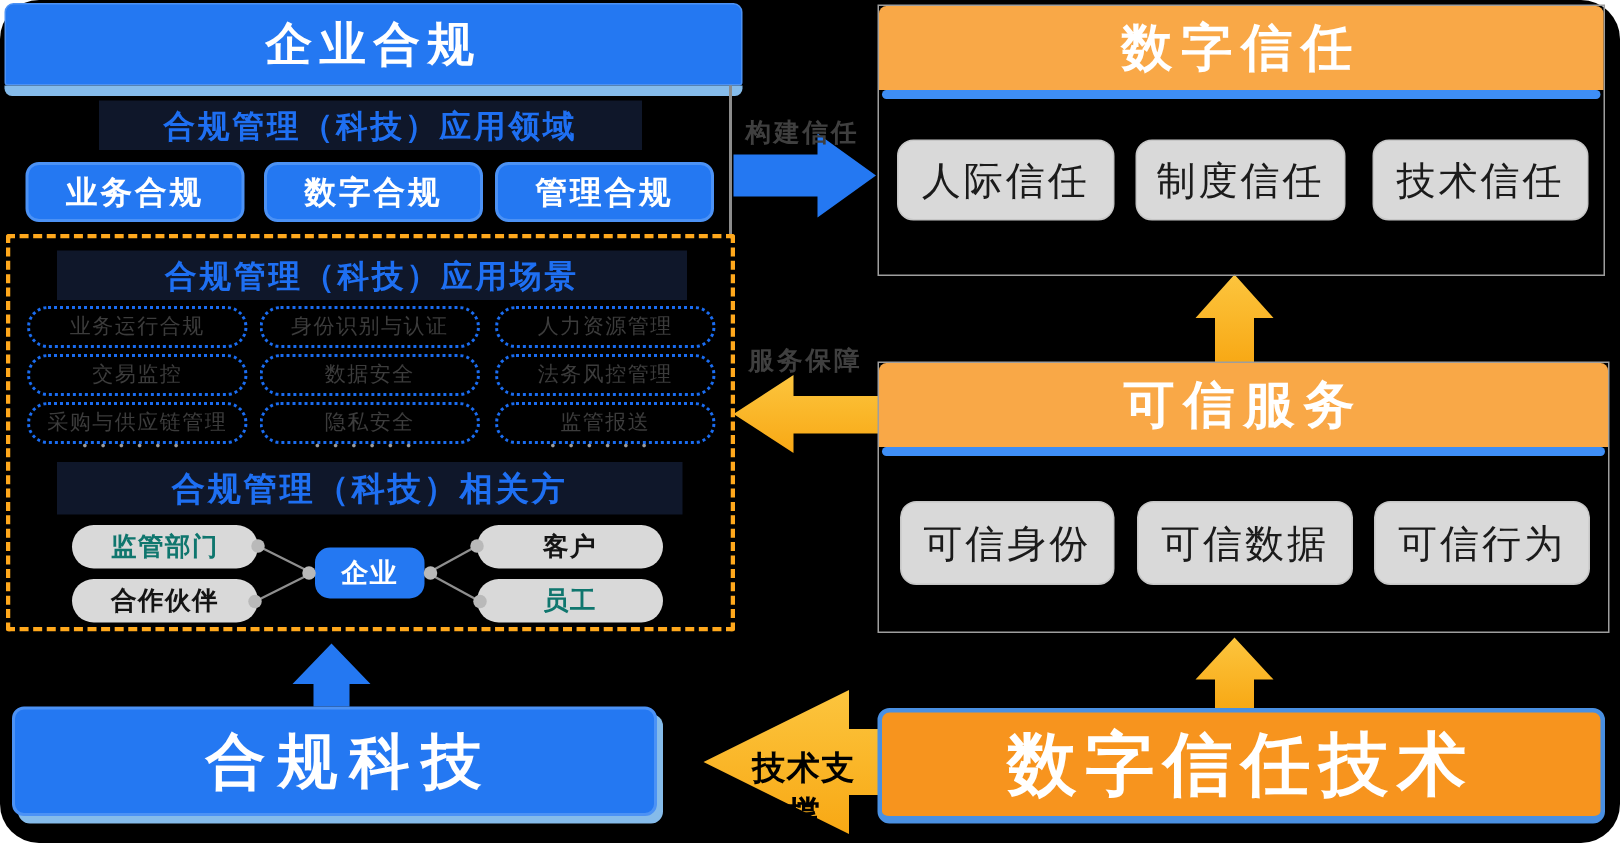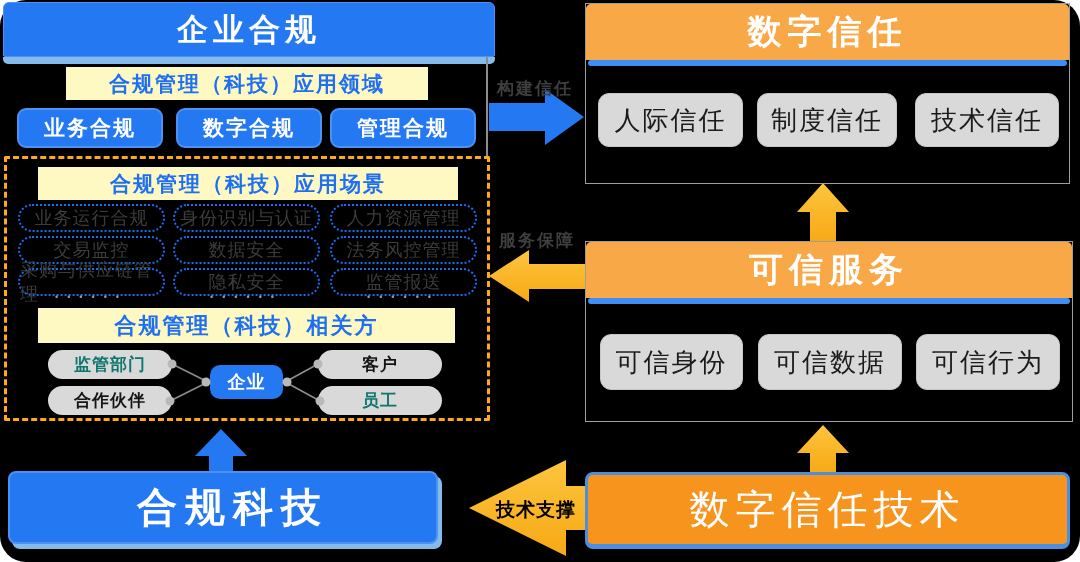--- a/index.html
+++ b/index.html
@@ -14,34 +14,34 @@
 
   
   .hdr-blue{
     left:3px;top:2px;width:492px;height:55px;
     background:var(--c-blue,#2478F2);
     border:1px solid #4C92F5;border-radius:6px 6px 2px 2px;
     color:#fff;font-size:31px;font-weight:bold;letter-spacing:5px;text-align:center;
   }
   .hdr-blue-bevel{left:3px;top:57px;width:492px;height:7px;background:var(--c-light_blue,#85BBEA);border-radius:0 0 5px 5px;}
   .white-title{
-    background:#fef9c3;color:var(--c-blue_text,#1E6FF2);
+    background:#0f172a;color:var(--c-blue_text,#1E6FF2);
     font-weight:bold;font-size:21px;letter-spacing:2px;
   }
   .domains-title{left:66px;top:67px;width:362px;height:33px;}
   .btn-blue{
     top:108px;height:40px;background:var(--c-blue,#2478F2);
     border:2px solid #4C92F5;border-radius:9px;
     color:#fff;font-size:21px;font-weight:bold;letter-spacing:2px;
   }
   .dashed-box{left:4px;top:156px;width:486px;height:265px;border:3px dashed var(--c-dashed,#FFA81C);border-radius:2px;}
   .scenarios-title{left:38px;top:167px;width:420px;height:33px;}
   .scn{
     border:2px dotted #1A6CF0;border-radius:15px;height:28px;width:147px;
-    color:#3C3C3C;font-size:18px;letter-spacing:1px;
+    color:#3C3C3C;font-size:14px;letter-spacing:1px;
   }
   .dots{color:#9A9A9A;font-size:9px;letter-spacing:9px;text-align:center;width:147px;top:292px;height:12px;}
   .stake-title{left:38px;top:308px;width:417px;height:35px;font-size:22px;}
   .pill{
     width:124px;height:29px;background:#D9D9D9;border-radius:15px;
     font-size:17px;font-weight:bold;color:#141414;letter-spacing:1px;
   }
   .pill.lightblue{color:#0f766e;}
   .center-ent{
     left:210px;top:365px;width:73px;height:34px;background:var(--c-blue,#2478F2);
@@ -66,28 +66,28 @@
   }
   .hdr-underline{position:absolute;left:2px;right:2px;top:56px;height:6px;background:#3E8EF6;border-radius:3px;}
   .gray-card{
     height:54px;background:#D9D9D9;border:1px solid #C6C6C6;border-radius:11px;
     color:#1B1B1B;font-size:26px;letter-spacing:2px;
   }
   .box-tech{
     left:585px;top:472px;width:485px;height:77px;
     background:var(--c-deep_orange,#F7941E);
     border:3px solid #4A90E2;border-bottom-width:5px;border-radius:8px;
-    color:#fff;font-size:40px;font-weight:normal;letter-spacing:6px;
+    color:#fff;font-size:46px;font-weight:bold;letter-spacing:6px;
   }
 
   
   .lbl-dim{color:#3F3F3F;font-size:17px;font-weight:600;letter-spacing:2px;}
   .lbl-build{left:497px;top:77px;}
   .lbl-service{left:499px;top:229px;}
-  .lbl-techsup{left:494px;top:497px;width:84px;text-align:center;color:#000;font-size:19px;font-weight:bold;letter-spacing:1px;}
+  .lbl-techsup{left:494px;top:497px;width:84px;text-align:center;color:#000;font-size:22px;font-weight:bold;letter-spacing:1px;}
 
   svg.layer{position:absolute;left:0;top:0;pointer-events:none;}
 </style>
 </head>
 <body>
 
 <div class="stage">
   <div class="bg"></div>
 
   <svg class="layer" width="1080" height="562" viewBox="0 0 1080 562">

